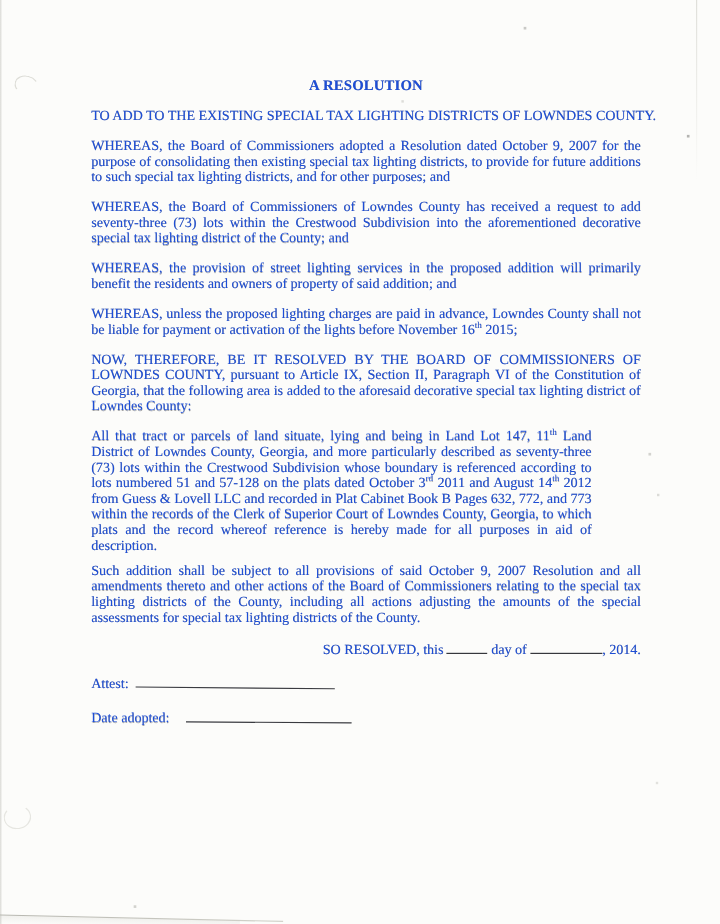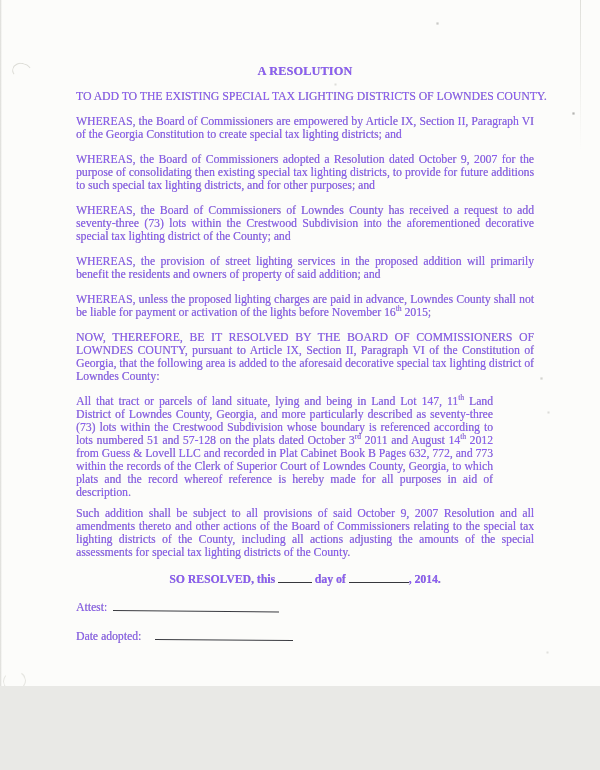--- a/index.html
+++ b/index.html
@@ -1,22 +1,22 @@
 <!DOCTYPE html>
 <html><head>
 <meta charset="utf-8">
 <style>
   html, body { margin:0; padding:0; background:#e9e9e6; }
   .page {
     position:relative;
-    width:600px; height:686px;
+    width:600px; height:770px;
     background:#fcfcfa;
     overflow:hidden;
     font-family:"Liberation Serif","DejaVu Serif",serif;
-    color:#8b5cf6;
+    color:#1d4ed8;
     text-shadow:0.2px 0.2px 0.5px rgba(45,46,52,0.45);
   }
   .content {
     position:absolute; left:76px; top:64px; width:458px;
   }
   .doc-title {
     text-align:center;
     font-weight:bold;
     font-size:12.2px;
     line-height:14px;
@@ -32,21 +32,21 @@
   .para {
     font-size:11.7px;
     line-height:13px;
     margin:0 0 12px 0;
     text-align:justify;
   }
   .para.indented {
     margin-right:41px;
     margin-bottom:8px;
   }
-  .para.left { text-align:center;font-weight:bold; }
+  .para.left { text-align:right; }
   .para sup { font-size:7.5px; line-height:0; vertical-align:super; }
   .blank {
     display:inline-block;
     height:11px;
     border-bottom:1px solid #36373c;
     vertical-align:baseline;
   }
   .sig-block { font-size:11.7px; line-height:13px; }
   .attest-row { margin-top:2px; }
   .sig-line {
@@ -116,21 +116,20 @@
   <div class="corner-shade-bottom"></div>
   <div class="arc-top-left"></div>
   <div class="arc-bottom-left"></div>
   <div class="specks"></div>
 
   <div class="content">
     <div class="doc-title">A RESOLUTION</div>
     <div class="doc-subtitle">TO ADD TO THE EXISTING SPECIAL TAX LIGHTING DISTRICTS OF LOWNDES COUNTY.</div>
 
     <div class="paras">
-        <p class="para">WHEREAS, the Board of Commissioners are empowered by Article IX, Section II, Paragraph VI of the Georgia Constitution to create special tax lighting districts; and</p>
         <p class="para">WHEREAS, the Board of Commissioners adopted a Resolution dated October 9, 2007 for the purpose of consolidating then existing special tax lighting districts, to provide for future additions to such special tax lighting districts, and for other purposes; and</p>
         <p class="para">WHEREAS, the Board of Commissioners of Lowndes County has received a request to add seventy-three (73) lots within the Crestwood Subdivision into the aforementioned decorative special tax lighting district of the County; and</p>
         <p class="para">WHEREAS, the provision of street lighting services in the proposed addition will primarily benefit the residents and owners of property of said addition; and</p>
         <p class="para">WHEREAS, unless the proposed lighting charges are paid in advance, Lowndes County shall not be liable for payment or activation of the lights before November 16<sup>th</sup> 2015;</p>
         <p class="para">NOW, THEREFORE, BE IT RESOLVED BY THE BOARD OF COMMISSIONERS OF LOWNDES COUNTY, pursuant to Article IX, Section II, Paragraph VI of the Constitution of Georgia, that the following area is added to the aforesaid decorative special tax lighting district of Lowndes County:</p>
         <p class="para indented">All that tract or parcels of land situate, lying and being in Land Lot 147, 11<sup>th</sup> Land District of Lowndes County, Georgia, and more particularly described as seventy-three (73) lots within the Crestwood Subdivision whose boundary is referenced according to lots numbered 51 and 57-128 on the plats dated October 3<sup>rd</sup> 2011 and August 14<sup>th</sup> 2012 from Guess &amp; Lovell LLC and recorded in Plat Cabinet Book B Pages 632, 772, and 773 within the records of the Clerk of Superior Court of Lowndes County, Georgia, to which plats and the record whereof reference is hereby made for all purposes in aid of description.</p>
         <p class="para">Such addition shall be subject to all provisions of said October 9, 2007 Resolution and all amendments thereto and other actions of the Board of Commissioners relating to the special tax lighting districts of the County, including all actions adjusting the amounts of the special assessments for special tax lighting districts of the County.</p>
         <p class="para left">SO RESOLVED, this <span class="blank" style="width: 34px;"></span> day of <span class="blank" style="width: 60px;"></span>, 2014.</p>
       </div>
 

